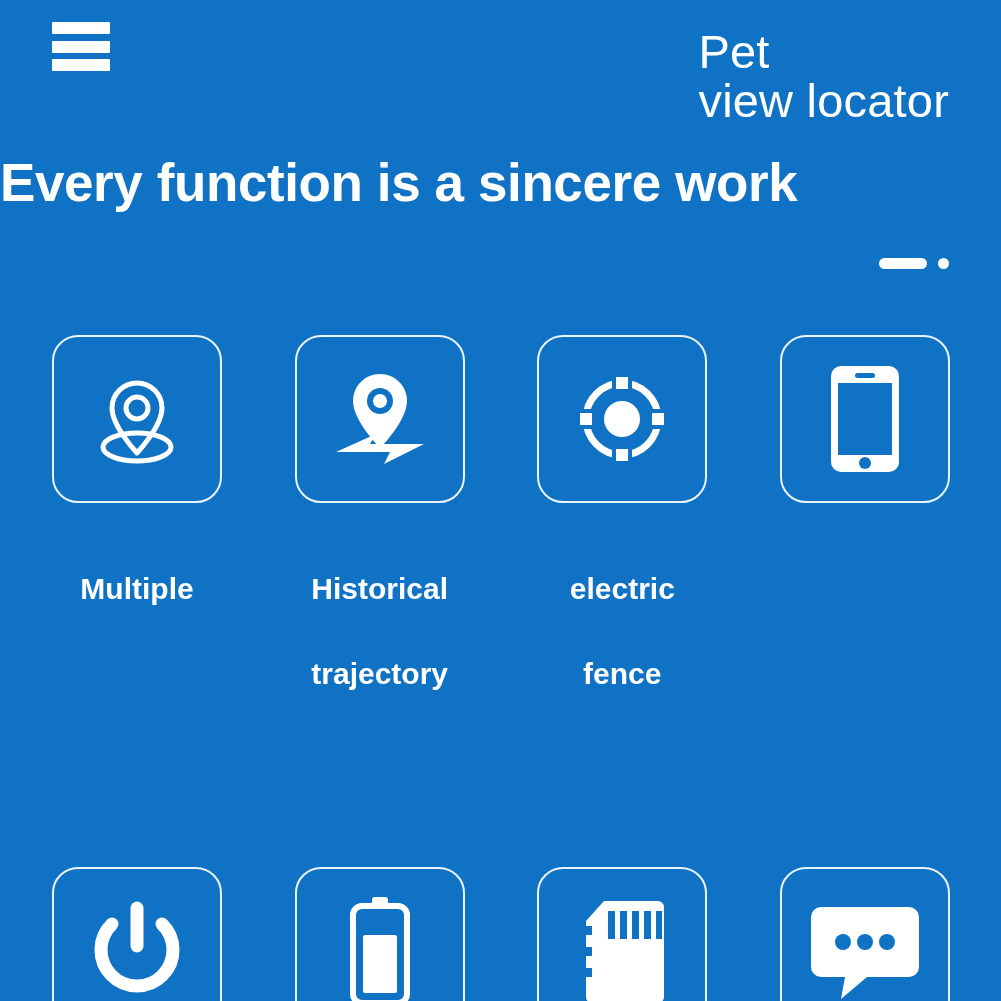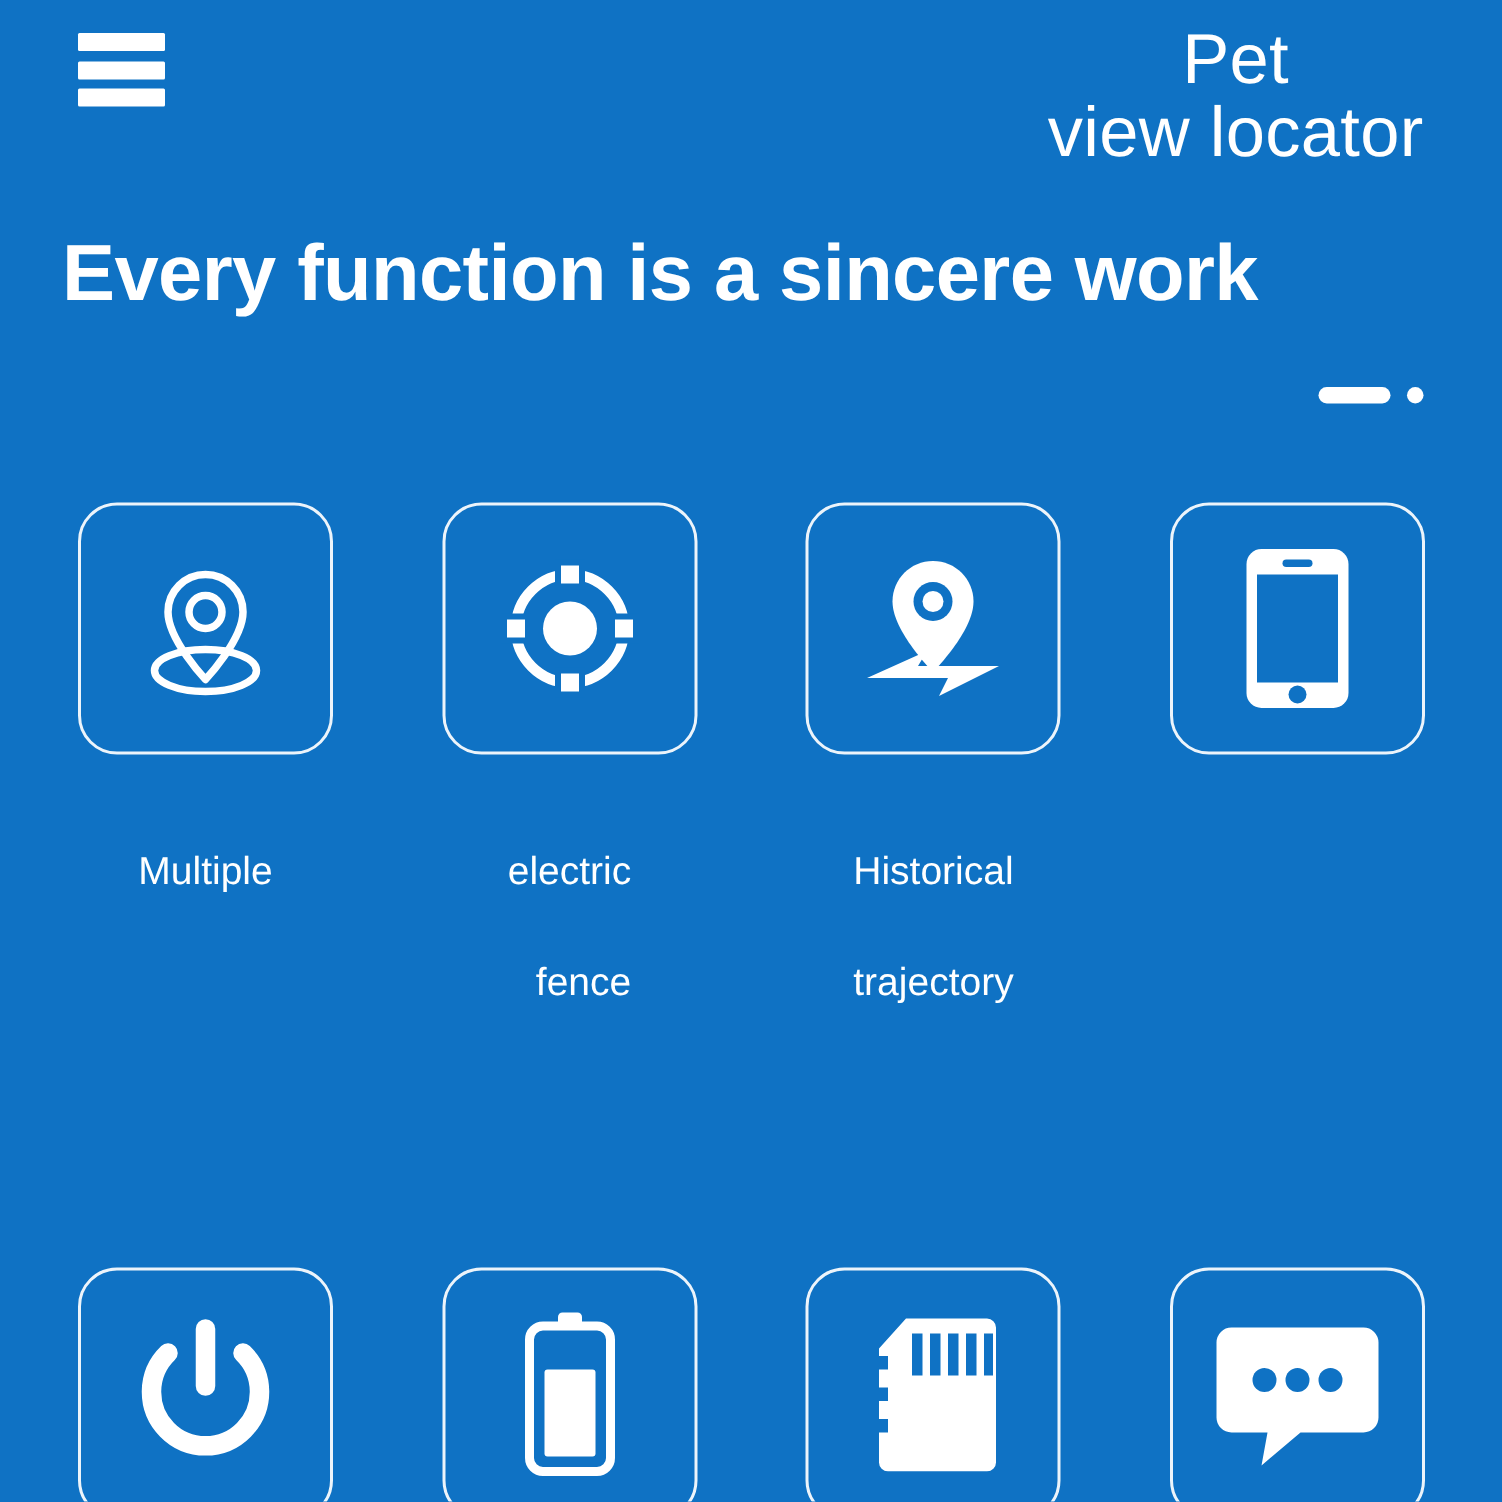--- a/index.html
+++ b/index.html
@@ -40,41 +40,41 @@
     display: block;
     width: 100%;
     height: 12px;
     background: #ffffff;
     border-radius: 1px;
   }
 
   .brand {
     position: absolute;
     right: 52px;
-    top: 14px;
-    text-align: center;
+    top: 27px;
+    text-align: left;
     line-height: 1.05;
     margin-left: 40px;
   }
   .brand-line {
     display: block;
     font-size: 47px;
     font-weight: 400;
     letter-spacing: 0.2px;
     color: #ffffff;
     white-space: nowrap;
   }
 
   
   .headline {
     position: absolute;
     top: 152px;
     left: 0;
     width: 880px;
-    text-align: center;
+    text-align: left;
     font-size: 53px;
     font-weight: 700;
     letter-spacing: -0.4px;
     color: #ffffff;
     white-space: nowrap;
   }
 
   
   .pager {
     position: absolute;
@@ -124,24 +124,24 @@
     display: flex;
     align-items: center;
     justify-content: center;
     cursor: pointer;
   }
 
   .tile svg { display: block; }
 
   .cell-label {
     margin-top: 22px;
-    text-align: right;
-    font-size: 26px;
+    text-align: center;
+    font-size: 30px;
     line-height: 1.42;
-    font-weight: 400;
+    font-weight: 700;
     color: #ffffff;
     white-space: pre-line;
   }
 </style>
 </head>
 <body>
 
 <div class="header">
 
   <div class="hamburger">
@@ -171,20 +171,37 @@
       <span>
         <svg width="108" height="108" viewBox="0 0 108 108" fill="none">
           <ellipse cx="54" cy="82" rx="34" ry="14" stroke="#fff" stroke-width="5"></ellipse>
           <path d="M54 18c-13.8 0-25 11.2-25 25 0 18.5 25 45 25 45s25-26.5 25-45c0-13.8-11.2-25-25-25z" stroke="#fff" stroke-width="5" fill="none" stroke-linejoin="round"></path>
           <circle cx="54" cy="43" r="11" stroke="#fff" stroke-width="5" fill="none"></circle>
         </svg>
       </span>
     </div>
     <div class="cell-label">
       <span>Multiple</span><br>
+    </div>
+  </div>
+
+  <div class="cell">
+    <div class="tile">
+      <span>
+        <svg width="112" height="106" viewBox="0 0 112 106" fill="none">
+          <path d="M56 8c-15 0-27 12-27 27 0 20 27 47 27 47s27-27 27-47c0-15-12-27-27-27z" fill="#fff"></path>
+          <circle cx="56" cy="35" r="13" fill="#0f72c4"></circle>
+          <circle cx="56" cy="35" r="7" fill="#fff"></circle>
+          <path d="M52 68 L12 86 L66 86 L60 98 L100 78 L46 78 L52 68 Z" fill="#fff"></path>
+        </svg>
+      </span>
+    </div>
+    <div class="cell-label">
+      <span>Historical</span><br>
+      <span>trajectory</span>
     </div>
   </div>
 
   <div class="cell">
     <div class="tile">
       <span>
         <svg width="106" height="106" viewBox="0 0 106 106" fill="none">
           <circle cx="53" cy="53" r="36" stroke="#fff" stroke-width="7" fill="none"></circle>
           <circle cx="53" cy="53" r="18" fill="#fff"></circle>
           <rect x="45" y="9" width="16" height="16" fill="#fff"></rect>
@@ -200,37 +217,20 @@
     </div>
     <div class="cell-label">
       <span>electric</span><br>
       <span>fence</span>
     </div>
   </div>
 
   <div class="cell">
     <div class="tile">
       <span>
-        <svg width="112" height="106" viewBox="0 0 112 106" fill="none">
-          <path d="M56 8c-15 0-27 12-27 27 0 20 27 47 27 47s27-27 27-47c0-15-12-27-27-27z" fill="#fff"></path>
-          <circle cx="56" cy="35" r="13" fill="#0f72c4"></circle>
-          <circle cx="56" cy="35" r="7" fill="#fff"></circle>
-          <path d="M52 68 L12 86 L66 86 L60 98 L100 78 L46 78 L52 68 Z" fill="#fff"></path>
-        </svg>
-      </span>
-    </div>
-    <div class="cell-label">
-      <span>Historical</span><br>
-      <span>trajectory</span>
-    </div>
-  </div>
-
-  <div class="cell">
-    <div class="tile">
-      <span>
         <svg width="72" height="110" viewBox="0 0 72 110" fill="none">
           <rect x="2" y="2" width="68" height="106" rx="10" fill="#fff"></rect>
           <rect x="9" y="19" width="54" height="72" fill="#0f72c4"></rect>
           <rect x="26" y="9" width="20" height="5" rx="2.5" fill="#0f72c4"></rect>
           <circle cx="36" cy="99" r="6" fill="#0f72c4"></circle>
         </svg>
       </span>
     </div>
   </div>
 

